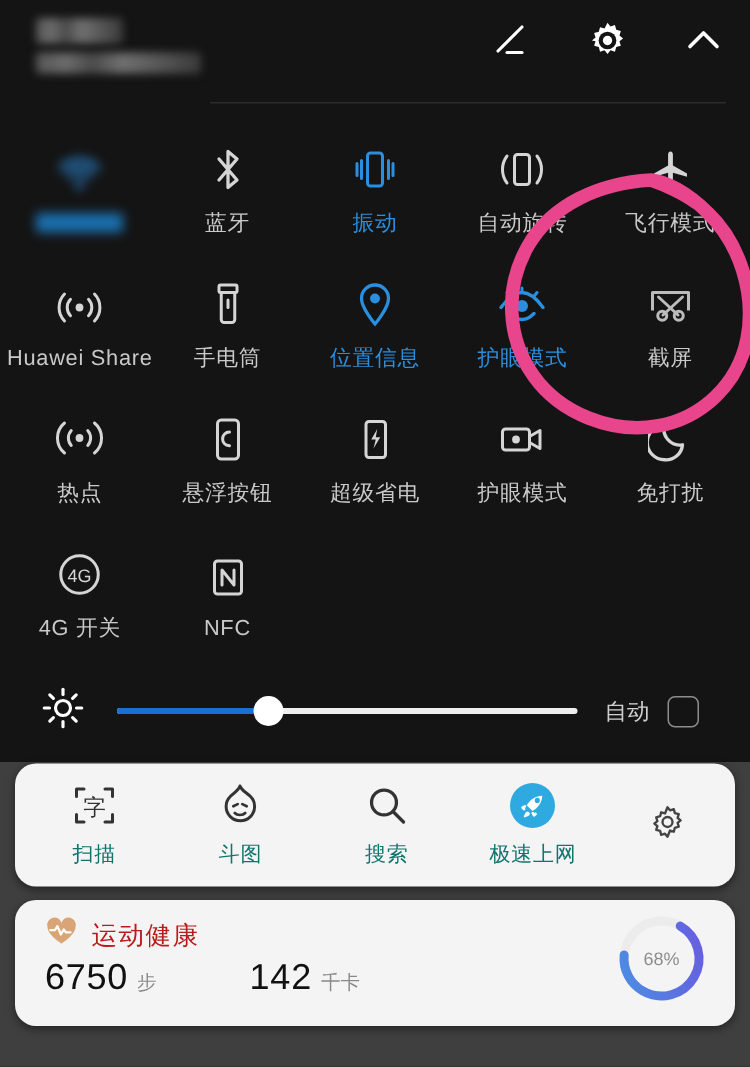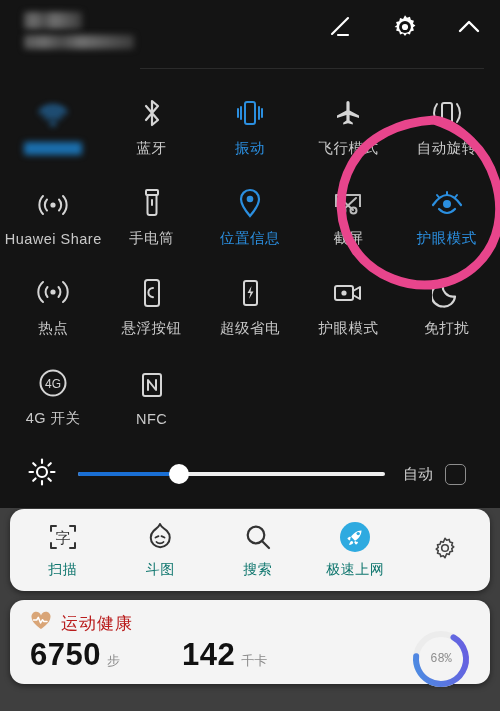--- a/index.html
+++ b/index.html
@@ -105,24 +105,24 @@
     display: flex; flex-direction: column; align-items: center; justify-content: center; gap: 8px;
   }
   .sc .ic { height: 32px; display: flex; align-items: center; justify-content: center; }
   .sc .lb { font-size: 14px; color: #0f766e; letter-spacing: .5px; }
   .sc-gear { flex: 0 0 82px; display: flex; align-items: center; justify-content: center; }
   
   .card-health { top: 600px; height: 84px; padding: 11px 18px 0 20px; }
   .h-row1 { display: flex; align-items: center; gap: 9px; }
   .h-title { font-size: 17px; color: #b91c1c; letter-spacing: 1px; }
   .h-row2 { display: flex; align-items: baseline; margin-top: 2px; }
-  .h-val { font-size: 31px; color: #111; font-weight: 700; letter-spacing: .5px; text-align: right; }
+  .h-val { font-size: 24px; color: #111; font-weight: 400; letter-spacing: .5px; text-align: right; }
   .h-unit { font-size: 13px; color: #8a8a8a; margin-left: 6px; }
   .h-gap { width: 62px; }
-  .ring { position: absolute; right: 18px; top: 28px; width: 62px; height: 62px; font-family: Liberation Mono, monospace; }
+  .ring { position: absolute; right: 18px; top: 8px; width: 62px; height: 62px; }
   .ring-txt {
     position: absolute; left: 0; top: 0; width: 62px; height: 62px;
     display: flex; align-items: center; justify-content: center;
     font-size: 12px; color: #8d8d8d;
   }
   
   .annot {
     position: absolute; left: 330px; top: 108px;
     width: 175px; height: 190px;
     pointer-events: none;
@@ -194,40 +194,40 @@
           <svg width="34" height="30" viewBox="0 0 34 30">
             <rect x="12" y="4" width="10" height="22" rx="2" fill="none" stroke="#2b8fe0" stroke-width="2"></rect>
             <path d="M8 9v12M5 11v8M26 9v12M29 11v8" stroke="#2b8fe0" stroke-width="2" stroke-linecap="round"></path>
           </svg>
         </div>
         <div class="lb">振动</div>
       </div>
 
       <div class="tile">
         <div class="ic">
-          <svg width="30" height="30" viewBox="0 0 30 30">
-            <path d="M15 3c1 0 1.6.9 1.6 2v7.4l9.4 5.2v2.3l-9.4-2.8v5.4l3.2 2.2v1.8L15 25.2l-4.8 1.3v-1.8l3.2-2.2v-5.4L4 19.9v-2.3l9.4-5.2V5c0-1.1.6-2 1.6-2z" fill="#d5d5d5"></path>
-          </svg>
-        </div>
-        <div class="lb">飞行模式</div>
-      </div>
-
-      <div class="tile">
-        <div class="ic">
           <svg width="36" height="30" viewBox="0 0 36 30">
             <rect x="13" y="5" width="10" height="20" rx="2" fill="none" stroke="#d5d5d5" stroke-width="2"></rect>
             <path d="M8 6a15 15 0 000 18" fill="none" stroke="#d5d5d5" stroke-width="2" stroke-linecap="round"></path>
             <path d="M28 6a15 15 0 010 18" fill="none" stroke="#d5d5d5" stroke-width="2" stroke-linecap="round"></path>
           </svg>
         </div>
         <div class="lb">自动旋转</div>
       </div>
 
       <div class="tile">
         <div class="ic">
+          <svg width="30" height="30" viewBox="0 0 30 30">
+            <path d="M15 3c1 0 1.6.9 1.6 2v7.4l9.4 5.2v2.3l-9.4-2.8v5.4l3.2 2.2v1.8L15 25.2l-4.8 1.3v-1.8l3.2-2.2v-5.4L4 19.9v-2.3l9.4-5.2V5c0-1.1.6-2 1.6-2z" fill="#d5d5d5"></path>
+          </svg>
+        </div>
+        <div class="lb">飞行模式</div>
+      </div>
+
+      <div class="tile">
+        <div class="ic">
           <svg width="34" height="28" viewBox="0 0 34 28">
             <circle cx="17" cy="14" r="2.6" fill="#d5d5d5"></circle>
             <path d="M11 8.5a8 8 0 000 11M23 8.5a8 8 0 010 11" fill="none" stroke="#d5d5d5" stroke-width="2" stroke-linecap="round"></path>
             <path d="M7 5a13 13 0 000 18M27 5a13 13 0 010 18" fill="none" stroke="#d5d5d5" stroke-width="2" stroke-linecap="round"></path>
           </svg>
         </div>
         <div class="lb">Huawei Share</div>
       </div>
 
       <div class="tile">
@@ -242,44 +242,44 @@
       </div>
 
       <div class="tile on">
         <div class="ic">
           <svg width="26" height="32" viewBox="0 0 26 32">
             <path d="M13 3c5 0 9 4 9 9 0 6.5-9 17-9 17S4 18.5 4 12c0-5 4-9 9-9z" fill="none" stroke="#2b8fe0" stroke-width="2.2"></path>
             <circle cx="13" cy="12" r="3.3" fill="#2b8fe0"></circle>
           </svg>
         </div>
         <div class="lb">位置信息</div>
+      </div>
+
+      <div class="tile on">
+        <div class="ic">
+          <svg width="34" height="28" viewBox="0 0 34 28">
+            <path d="M3 16c5-7 10-10 14-10s9 3 14 10" fill="none" stroke="#2b8fe0" stroke-width="2.2" stroke-linecap="round"></path>
+            <ellipse cx="17" cy="15" rx="4" ry="4" fill="#2b8fe0"></ellipse>
+            <path d="M17 3v3M7 6l2 2.5M27 6l-2 2.5" stroke="#2b8fe0" stroke-width="2" stroke-linecap="round"></path>
+            <path d="M9 20c3 3 5.5 4 8 4s5-1 8-4" fill="none" stroke="#2b8fe0" stroke-width="2.2" stroke-linecap="round"></path>
+          </svg>
+        </div>
+        <div class="lb">护眼模式</div>
       </div>
 
       <div class="tile">
         <div class="ic">
           <svg width="34" height="30" viewBox="0 0 34 30">
             <path d="M5 19V7h24v12" fill="none" stroke="#bcbcbc" stroke-width="2" stroke-linejoin="round"></path>
             <path d="M9 10l13 12M25 10L12 22" stroke="#bcbcbc" stroke-width="2" stroke-linecap="round"></path>
             <circle cx="11.5" cy="22.5" r="3" fill="none" stroke="#bcbcbc" stroke-width="2"></circle>
             <circle cx="22.5" cy="22.5" r="3" fill="none" stroke="#bcbcbc" stroke-width="2"></circle>
           </svg>
         </div>
         <div class="lb">截屏</div>
-      </div>
-
-      <div class="tile on">
-        <div class="ic">
-          <svg width="34" height="28" viewBox="0 0 34 28">
-            <path d="M3 16c5-7 10-10 14-10s9 3 14 10" fill="none" stroke="#2b8fe0" stroke-width="2.2" stroke-linecap="round"></path>
-            <ellipse cx="17" cy="15" rx="4" ry="4" fill="#2b8fe0"></ellipse>
-            <path d="M17 3v3M7 6l2 2.5M27 6l-2 2.5" stroke="#2b8fe0" stroke-width="2" stroke-linecap="round"></path>
-            <path d="M9 20c3 3 5.5 4 8 4s5-1 8-4" fill="none" stroke="#2b8fe0" stroke-width="2.2" stroke-linecap="round"></path>
-          </svg>
-        </div>
-        <div class="lb">护眼模式</div>
       </div>
 
       <div class="tile">
         <div class="ic">
           <svg width="32" height="30" viewBox="0 0 32 30">
             <circle cx="16" cy="14" r="2.6" fill="#d5d5d5"></circle>
             <path d="M10.5 19a7.5 7.5 0 010-10M21.5 9a7.5 7.5 0 010 10" fill="none" stroke="#d5d5d5" stroke-width="2" stroke-linecap="round"></path>
             <path d="M6 24a13 13 0 010-20M26 4a13 13 0 010 20" fill="none" stroke="#d5d5d5" stroke-width="2" stroke-linecap="round"></path>
           </svg>
         </div>

